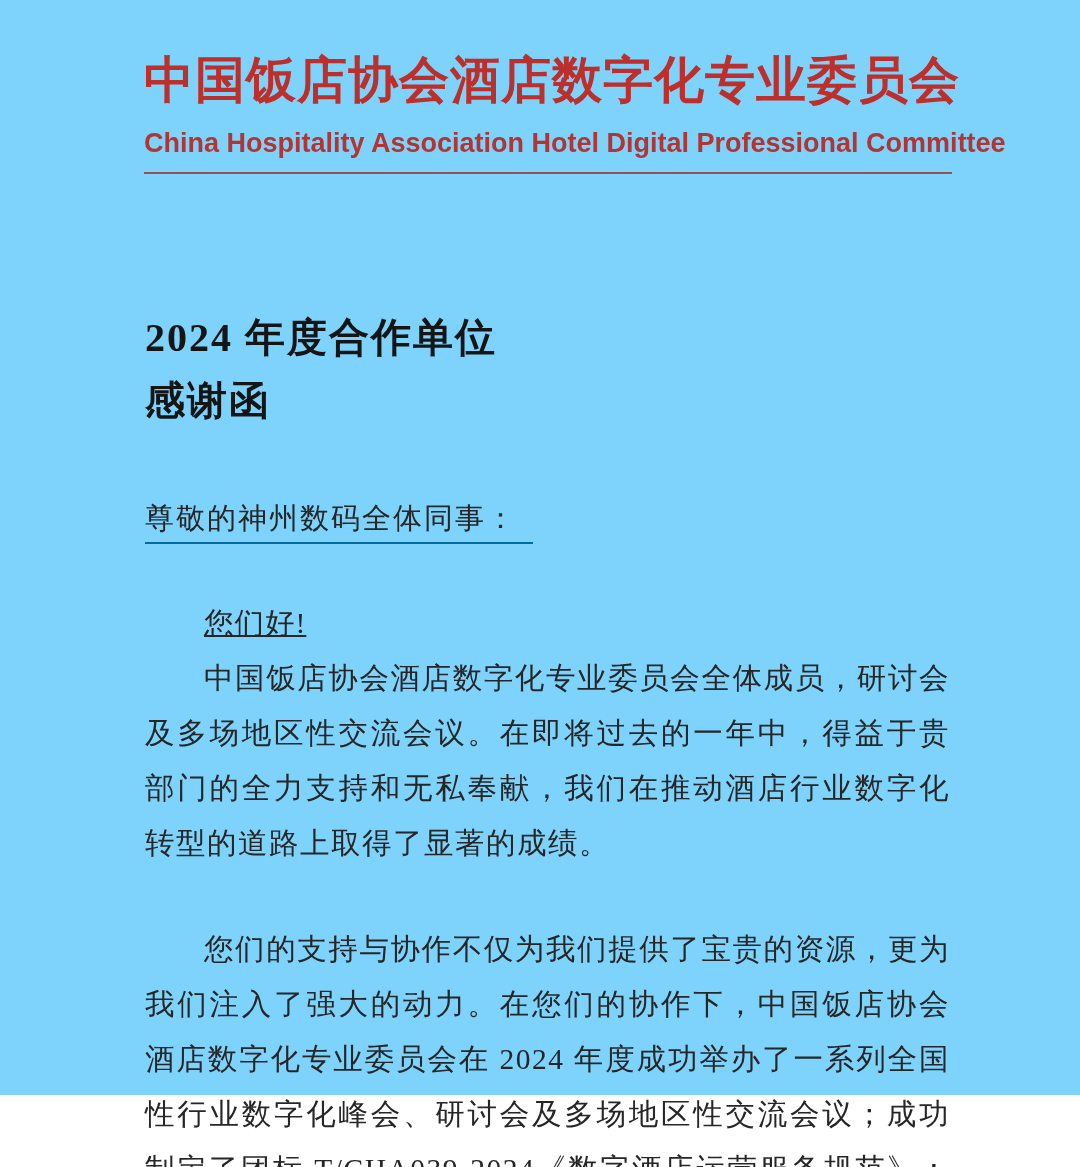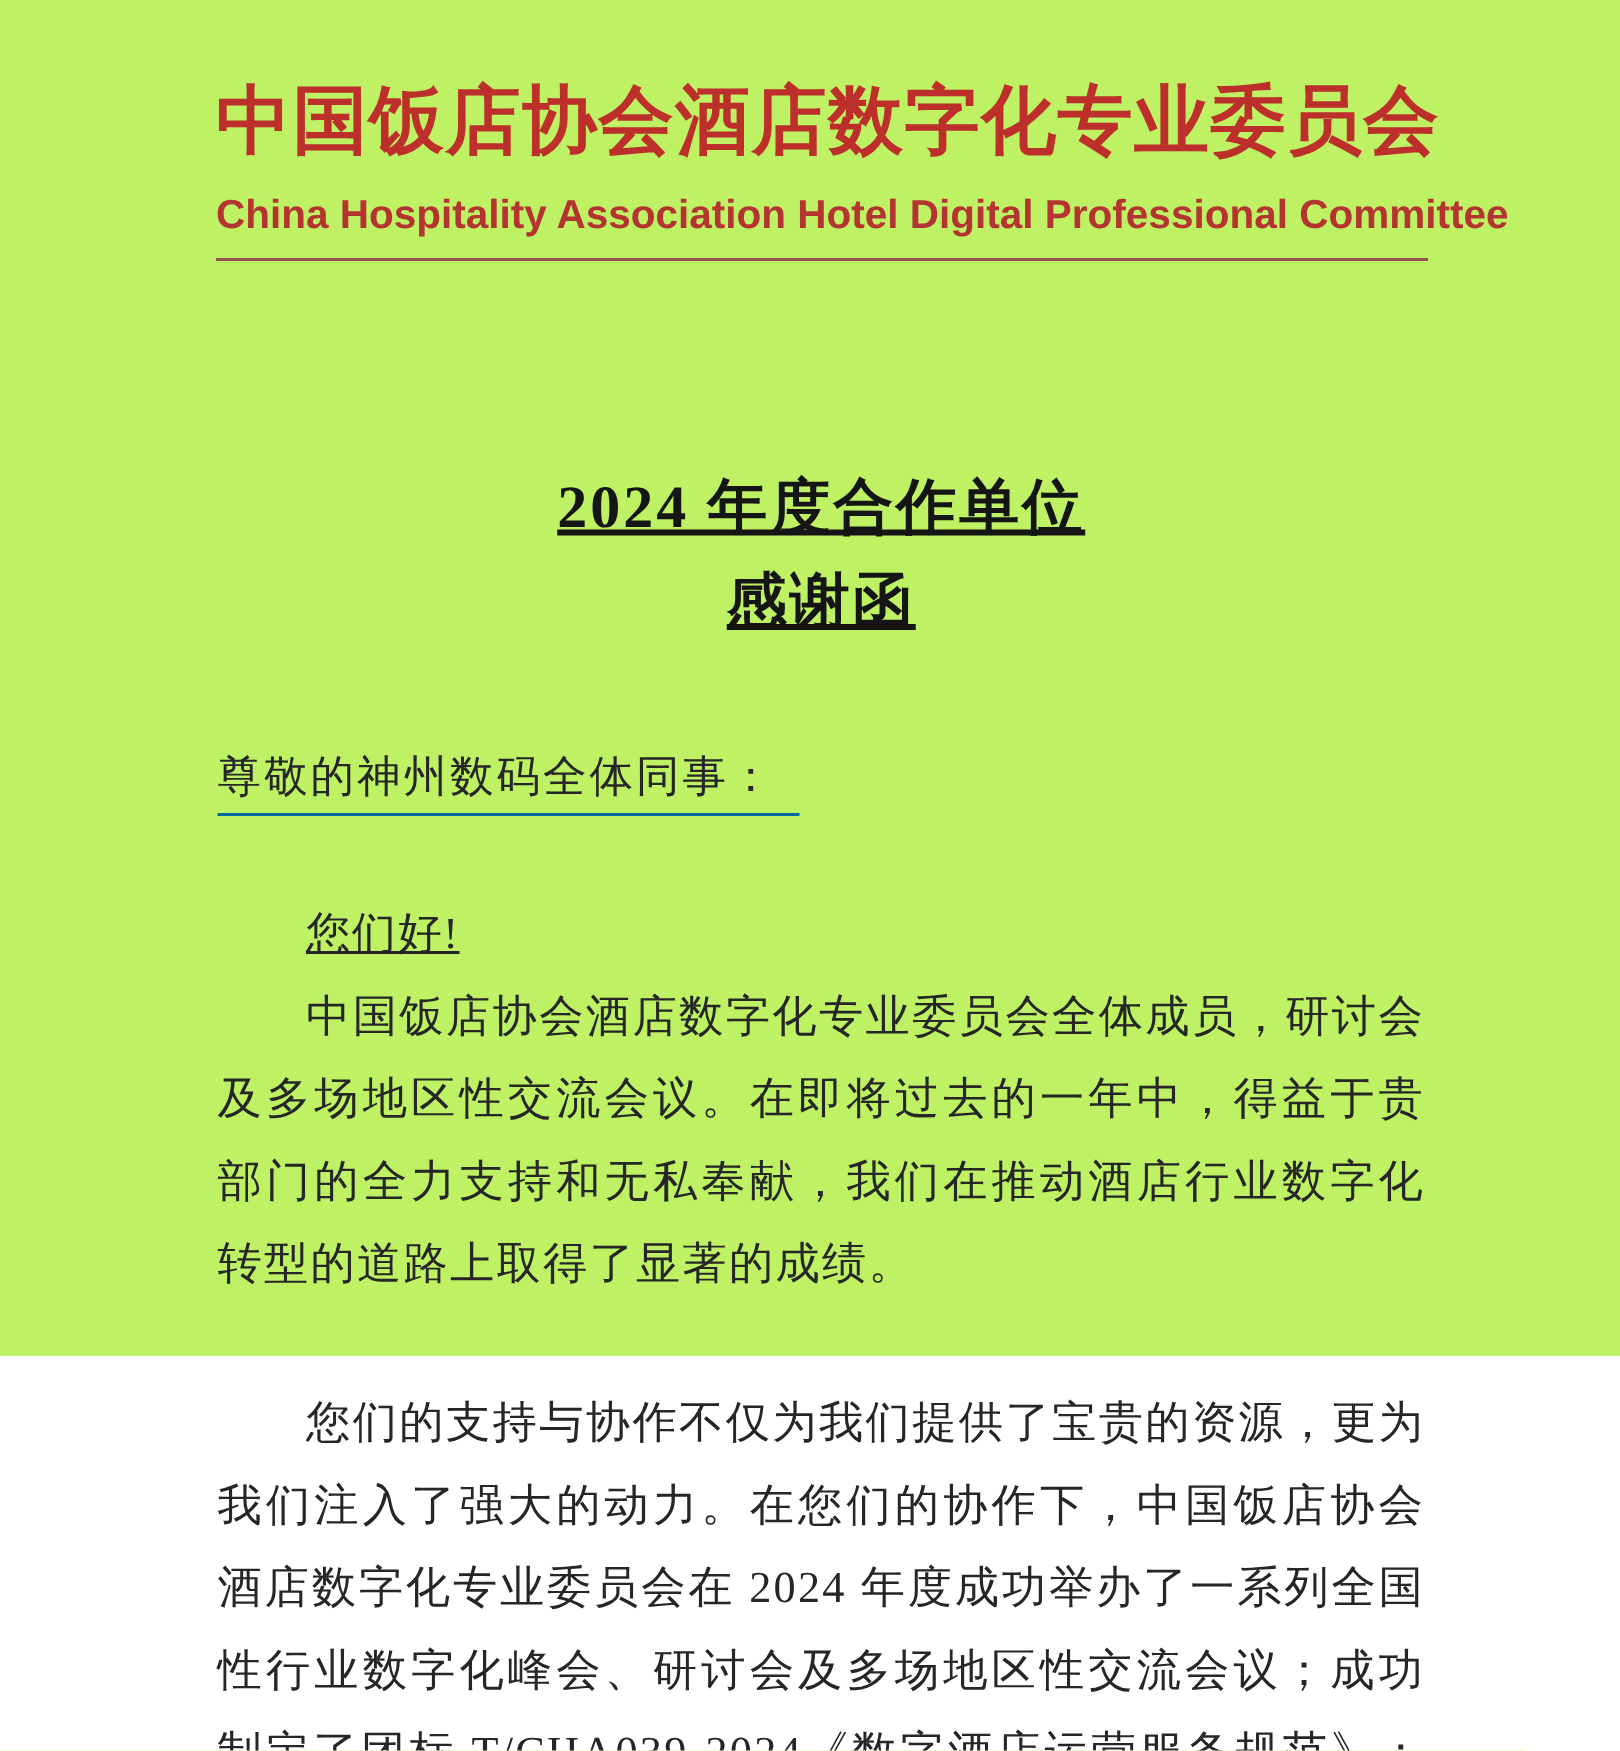--- a/index.html
+++ b/index.html
@@ -8,21 +8,21 @@
     --divider:#96504e;
     --ink:#262626;
   }
   *{margin:0;padding:0;box-sizing:border-box;}
   html,body{background:#ffffff;}
   body{
     width:1080px;height:1167px;overflow:hidden;
     font-family:"Liberation Serif","DejaVu Serif",serif;
     color:var(--ink);
   }
-  .page{width:1080px;height:904px;background:#bef264;position:relative;}
+  .page{width:1080px;height:1095px;background:#7dd3fc;position:relative;}
 
   
   .letterhead{padding:52px 128px 0 144px;text-align:center;}
   .org-cn{
     font-size:50px;line-height:1.12;font-weight:700;
     color:var(--accent);
     white-space:nowrap;letter-spacing:1px;
   }
   .org-en{
     margin-top:20px;
@@ -32,24 +32,23 @@
     white-space:nowrap;letter-spacing:0px;
   }
   .divider{
     margin-top:13px;height:0;border:none;
     border-top:2px solid var(--divider);
   }
 
   
   .letter{padding:0 130px 0 145px;}
   .letter-title{
-    margin-top:132px;text-align:center;
+    margin-top:132px;text-align:left;
     font-size:40px;font-weight:700;line-height:63px;color:#151515;
     letter-spacing:2px;
-    text-decoration:underline;
   }
   .salutation-row{margin-top:66px;font-size:29px;line-height:40px;}
   .salutation{
     display:inline-block;
     border-bottom:2px solid #0369a1;
     padding-right:16px;padding-bottom:4px;
     letter-spacing:2px;
   }
   .greeting{
     margin-top:52px;

